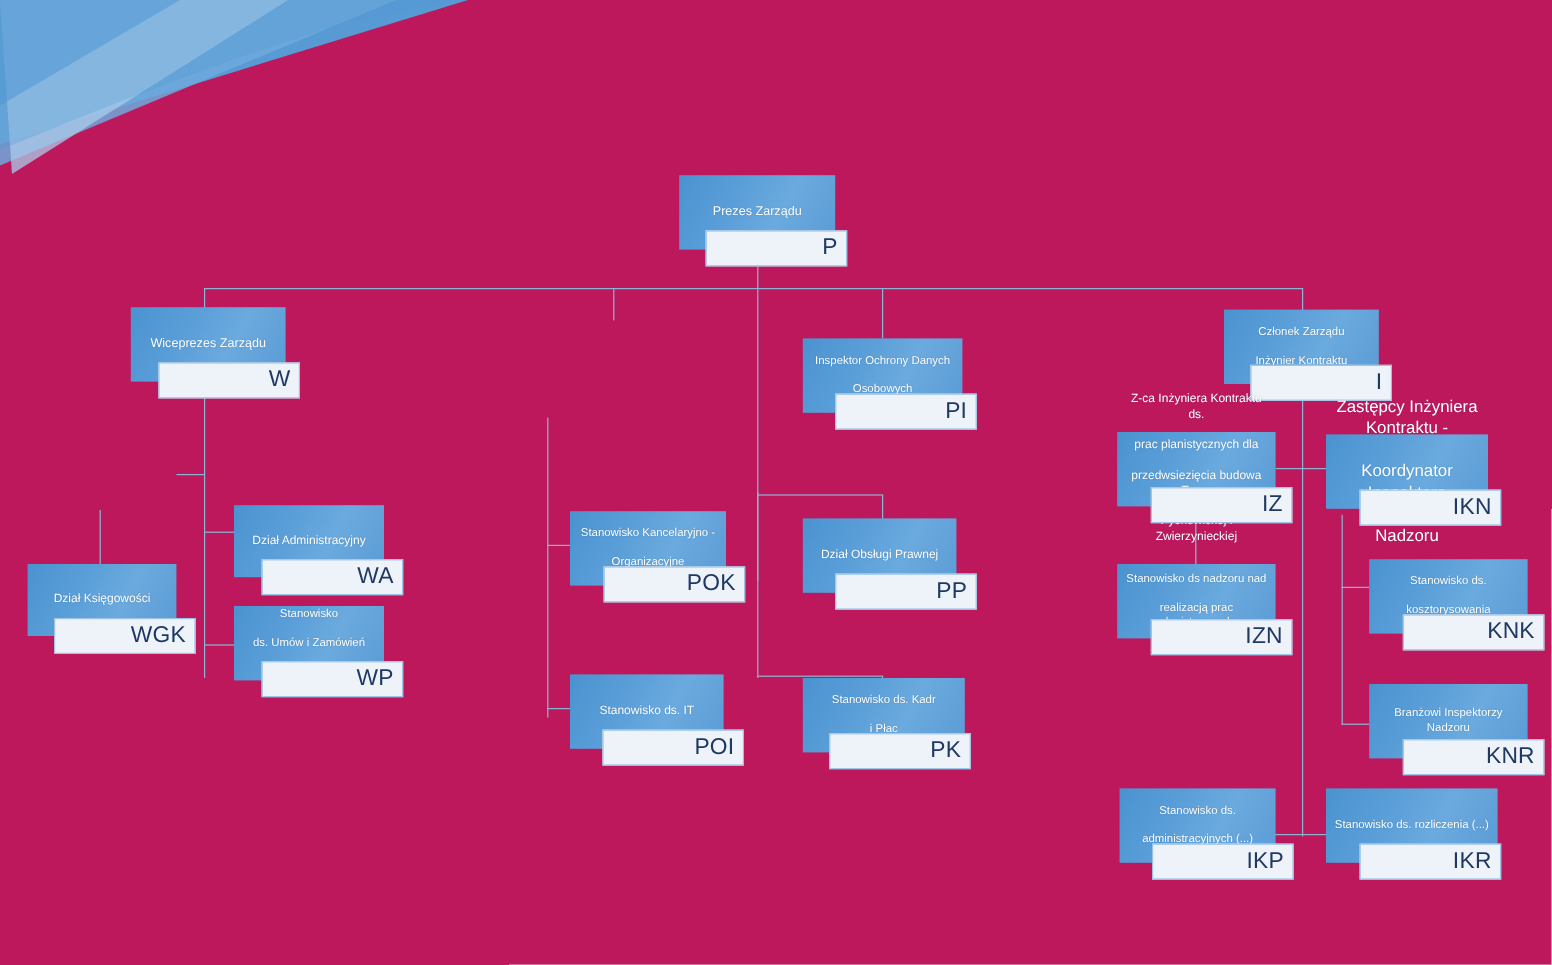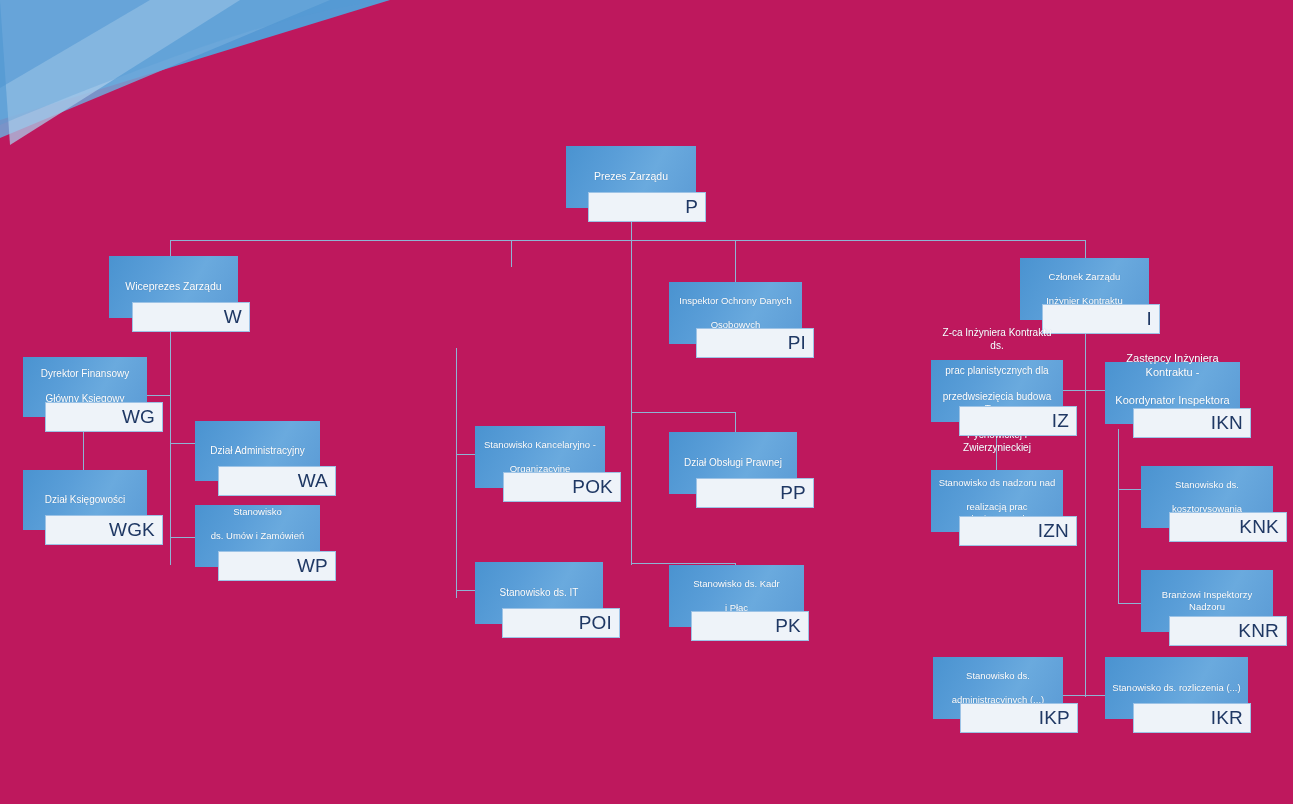--- a/index.html
+++ b/index.html
@@ -137,29 +137,20 @@
     <div class="code" style="left:22px; top:46px; width:118px;">P</div>
   </div>
 
   <div class="node" style="left:109px; top:256px; width:129px; height:78px;">
     <div class="node-box t13" style="height:62px;">
       <span>Wiceprezes Zarządu</span>
     </div>
     <div class="code" style="left:23px; top:46px; width:118px;">W</div>
   </div>
 
-  <div class="node" style="left:23px; top:357px; width:124px; height:76px;">
-    <div class="node-box t12" style="height:60px;">
-      <span>
-        <span>Dyrektor Finansowy</span><br>
-        <span>Główny Księgowy</span>
-      </span>
-    </div>
-    <div class="code" style="left:22px; top:45px; width:118px;">WG</div>
-  </div>
 
   <div class="node" style="left:23px; top:470px; width:124px; height:76px;">
     <div class="node-box t12" style="height:60px;">
       <span>Dział Księgowości</span>
     </div>
     <div class="code" style="left:22px; top:45px; width:118px;">WGK</div>
   </div>
 
   <div class="node" style="left:195px; top:421px; width:125px; height:76px;">
     <div class="node-box t12" style="height:60px;">
@@ -250,21 +241,21 @@
     <div class="node-box t11" style="height:62px;">
       <span>
         <span>Stanowisko ds nadzoru nad</span><br>
         <span>realizacją prac planistycznych</span>
       </span>
     </div>
     <div class="code" style="left:28px; top:46px; width:118px;">IZN</div>
   </div>
 
   <div class="node" style="left:1105px; top:362px; width:135px; height:78px;">
-    <div class="node-box" style="height:62px; font-size:11px;">
+    <div class="node-box" style="height:62px; font-size:14px;">
       <span>
         <span>Zastępcy  Inżyniera Kontraktu -</span><br>
         <span>Koordynator Inspektora</span><br>
         <span>Nadzoru</span>
       </span>
     </div>
     <div class="code" style="left:28px; top:46px; width:118px;">IKN</div>
   </div>
 
   <div class="node" style="left:1141px; top:466px; width:132px; height:78px;">

